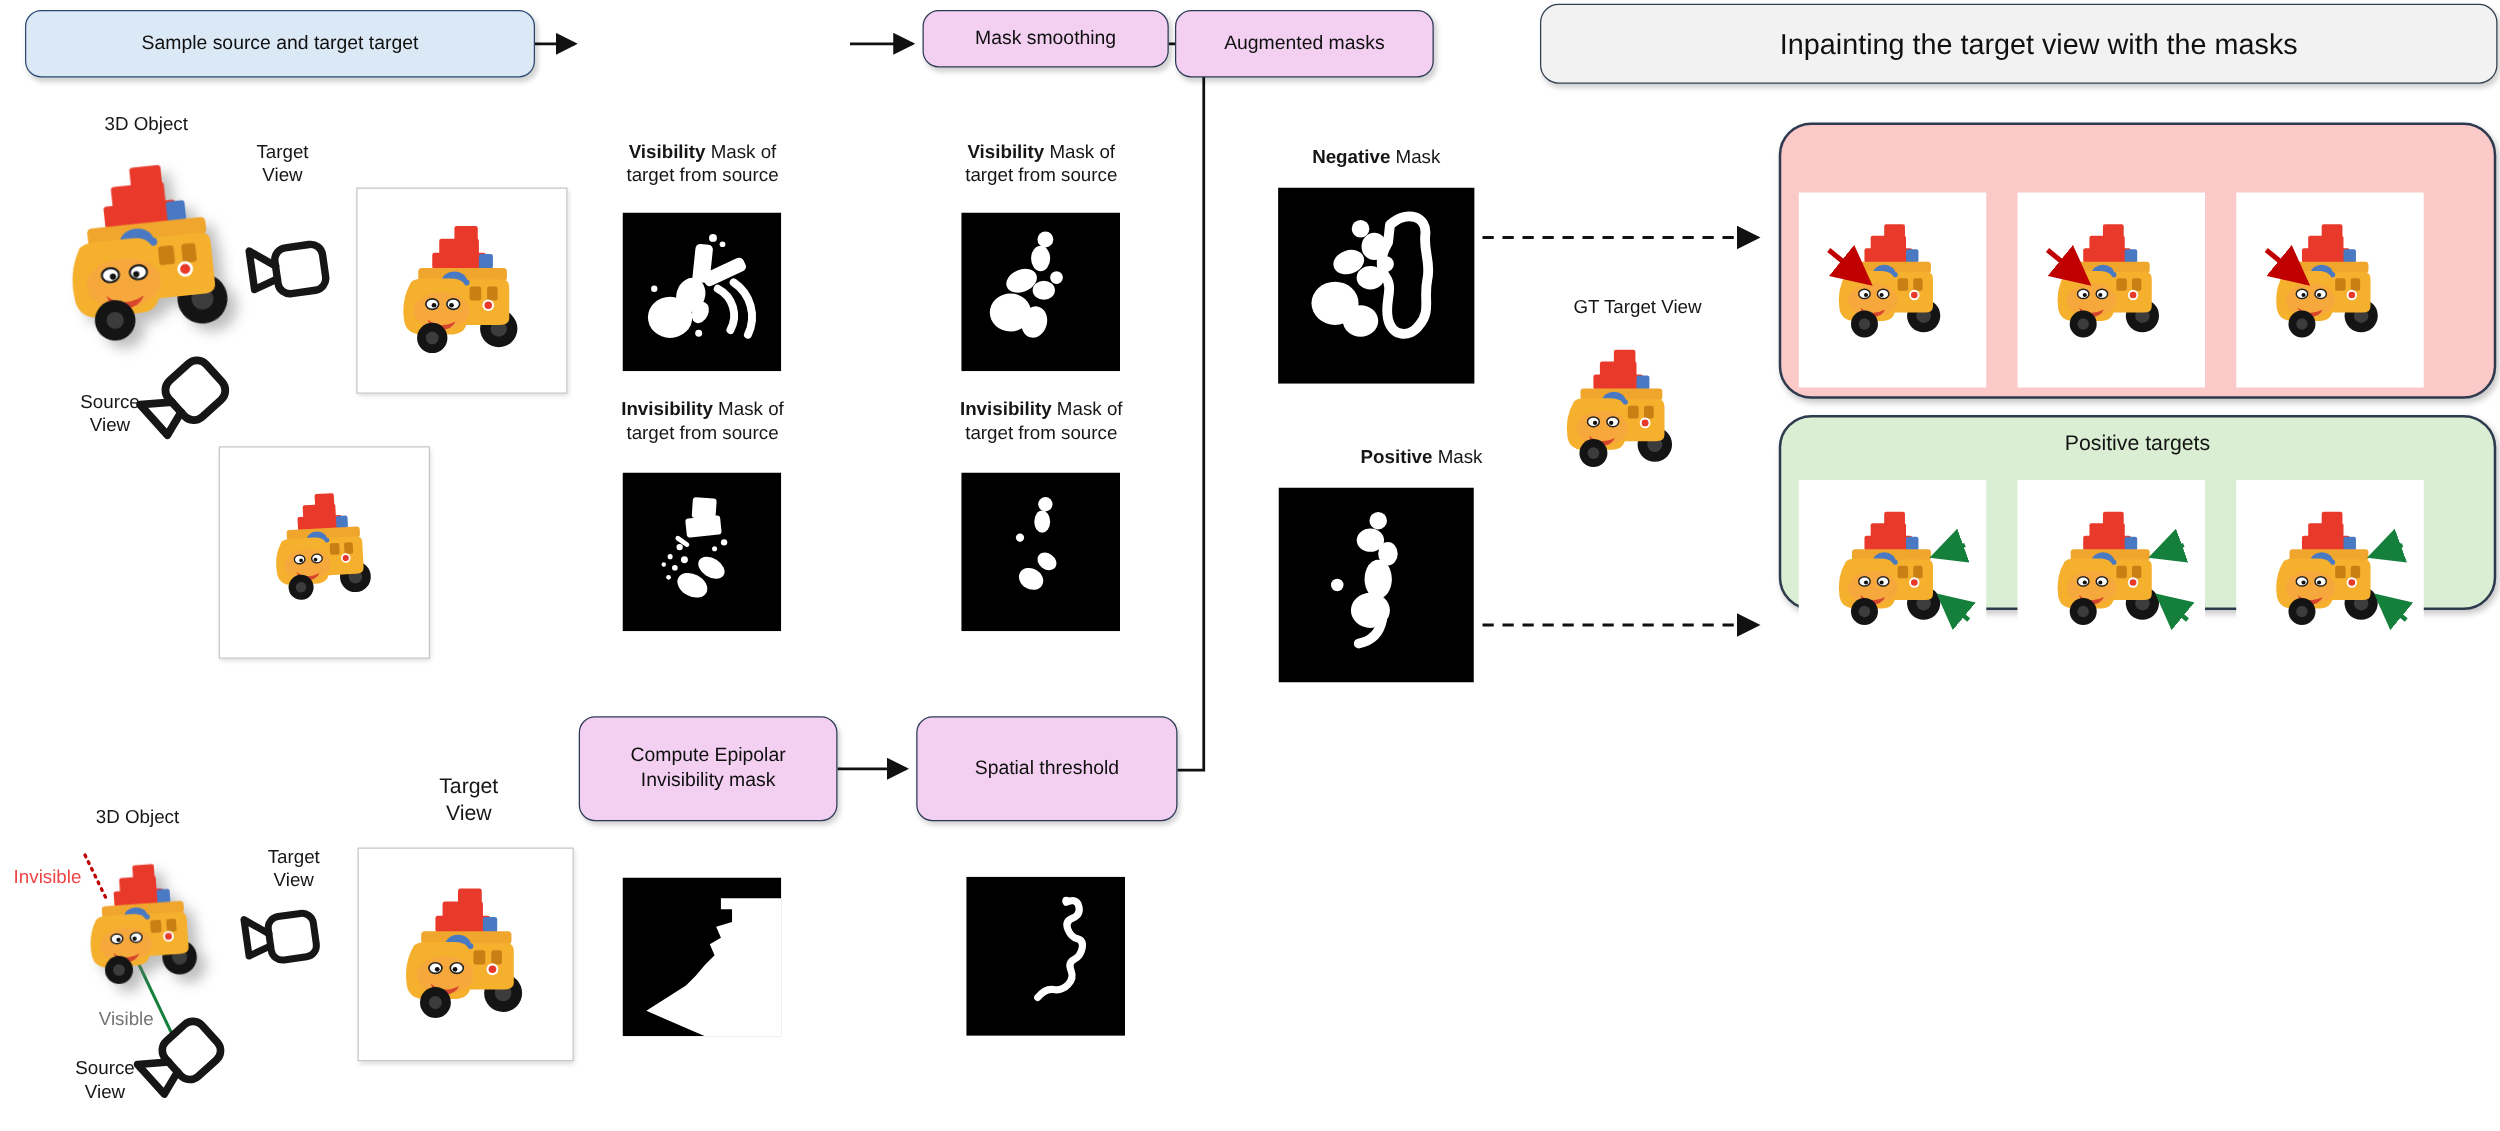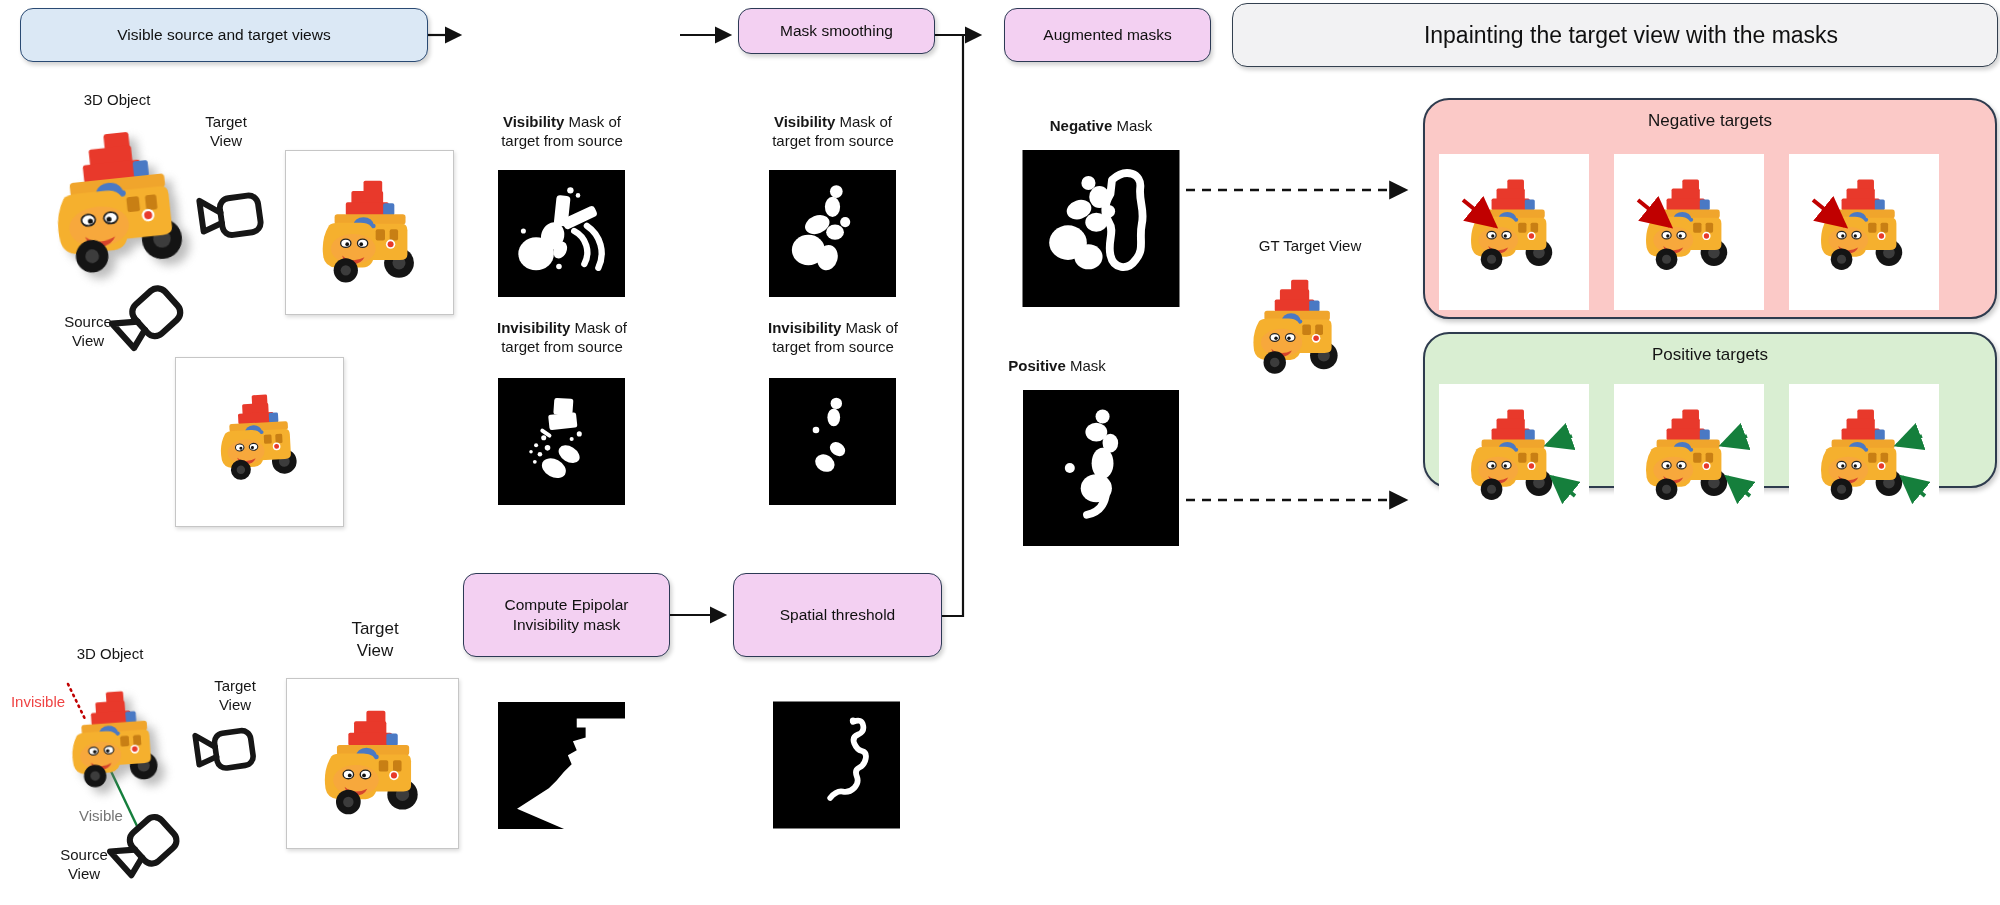--- a/index.html
+++ b/index.html
@@ -96,26 +96,26 @@
     </g>
     <g stroke="#111" stroke-width="2.4" fill="none" stroke-dasharray="9 7">
       <path d="M1186,190 H1406" marker-end="url(#mBlack)"></path>
       <path d="M1186,500 H1406" marker-end="url(#mBlack)"></path>
     </g>
     <path d="M68,684 L85,719" stroke="#c00000" stroke-width="2.6" stroke-dasharray="1.5 4.5" stroke-linecap="round" fill="none"></path>
     <path d="M99,746 L137,826" stroke="#157f3c" stroke-width="2.4" fill="none"></path>
   </svg>
 
   <div class="fbox blue" style="left:20px;top:8px;width:408px;height:54px;">
-    <span>Visible source and target views</span>
+    <span>Sample source and target target</span>
   </div>
   <div class="fbox pink" style="left:738px;top:8px;width:197px;height:46px;">
     <span>Mask smoothing</span>
   </div>
-  <div class="fbox pink" style="left:1004px;top:8px;width:207px;height:54px;">
+  <div class="fbox pink" style="left:940px;top:8px;width:207px;height:54px;">
     <span>Augmented masks</span>
   </div>
   <div class="fbox grayb" style="left:1232px;top:3px;width:766px;height:64px;">
     <span>Inpainting the target view with the masks</span>
   </div>
 
   <div class="fbox pink" style="left:463px;top:573px;width:207px;height:84px;">
     <span>Compute Epipolar Invisibility mask</span>
   </div>
   <div class="fbox pink" style="left:733px;top:573px;width:209px;height:84px;">
@@ -296,40 +296,39 @@
       </g>
       <path d="M57 19 C66 11 76 15 75 24 C74 33 78 38 76 47 C74 57 78 63 72 70 C67 77 58 76 56 67 C54 58 59 52 55 46 C51 40 53 33 56 28 Z" stroke="#fff" stroke-width="5" fill="none" stroke-linejoin="round"></path>
     </svg>
   </div>
 
   <div class="lbl" style="left:1235px;top:236px;width:150px;">GT Target View</div>
   <svg class="abs" style="left:1242px;top:272px;" width="112" height="112">
       <use href="#truck"></use>
     </svg>
 
-  <div class="lbl" style="left:978px;top:356px;width:158px;">
+  <div class="lbl" style="left:1028px;top:356px;width:158px;text-align:right;">
     <span class="b">Positive</span><span> Mask</span>
   </div>
   <div class="mask" style="left:1022px;top:390px;width:158px;height:156px;">
     <svg viewBox="0 0 100 100">
         <rect width="100" height="100" fill="#000"></rect>
       <g fill="#fff">
         <circle cx="51" cy="17" r="4.5"></circle>
         <ellipse cx="47" cy="27" rx="7" ry="6"></ellipse>
         <ellipse cx="56" cy="34" rx="5" ry="6"></ellipse>
         <ellipse cx="51" cy="47" rx="7" ry="10"></ellipse>
         <ellipse cx="47" cy="63" rx="10" ry="9"></ellipse>
         <circle cx="30" cy="50" r="3.2"></circle>
       </g>
       <path d="M53 68 q-2 10 -12 12" stroke="#fff" stroke-width="5" fill="none" stroke-linecap="round"></path>
     </svg>
   </div>
 
   <div class="panel" style="left:1423px;top:98px;width:574px;height:221px;background:#fbc9c7;">
-    <div class="ptitle">Negative targets</div>
     <div class="tiles" style="top:54px;">
       <div class="tile">
         <svg style="left:21px;top:22px;" width="108" height="100">
             <use href="#truck"></use>
           </svg>
         <svg style="left:0;top:0;" width="150" height="156" viewBox="0 0 150 156">
           <line x1="24" y1="46" x2="56" y2="72" stroke="#c00000" stroke-width="4" marker-end="url(#mRed)"></line>
         </svg>
       </div>
       <div class="tile">

